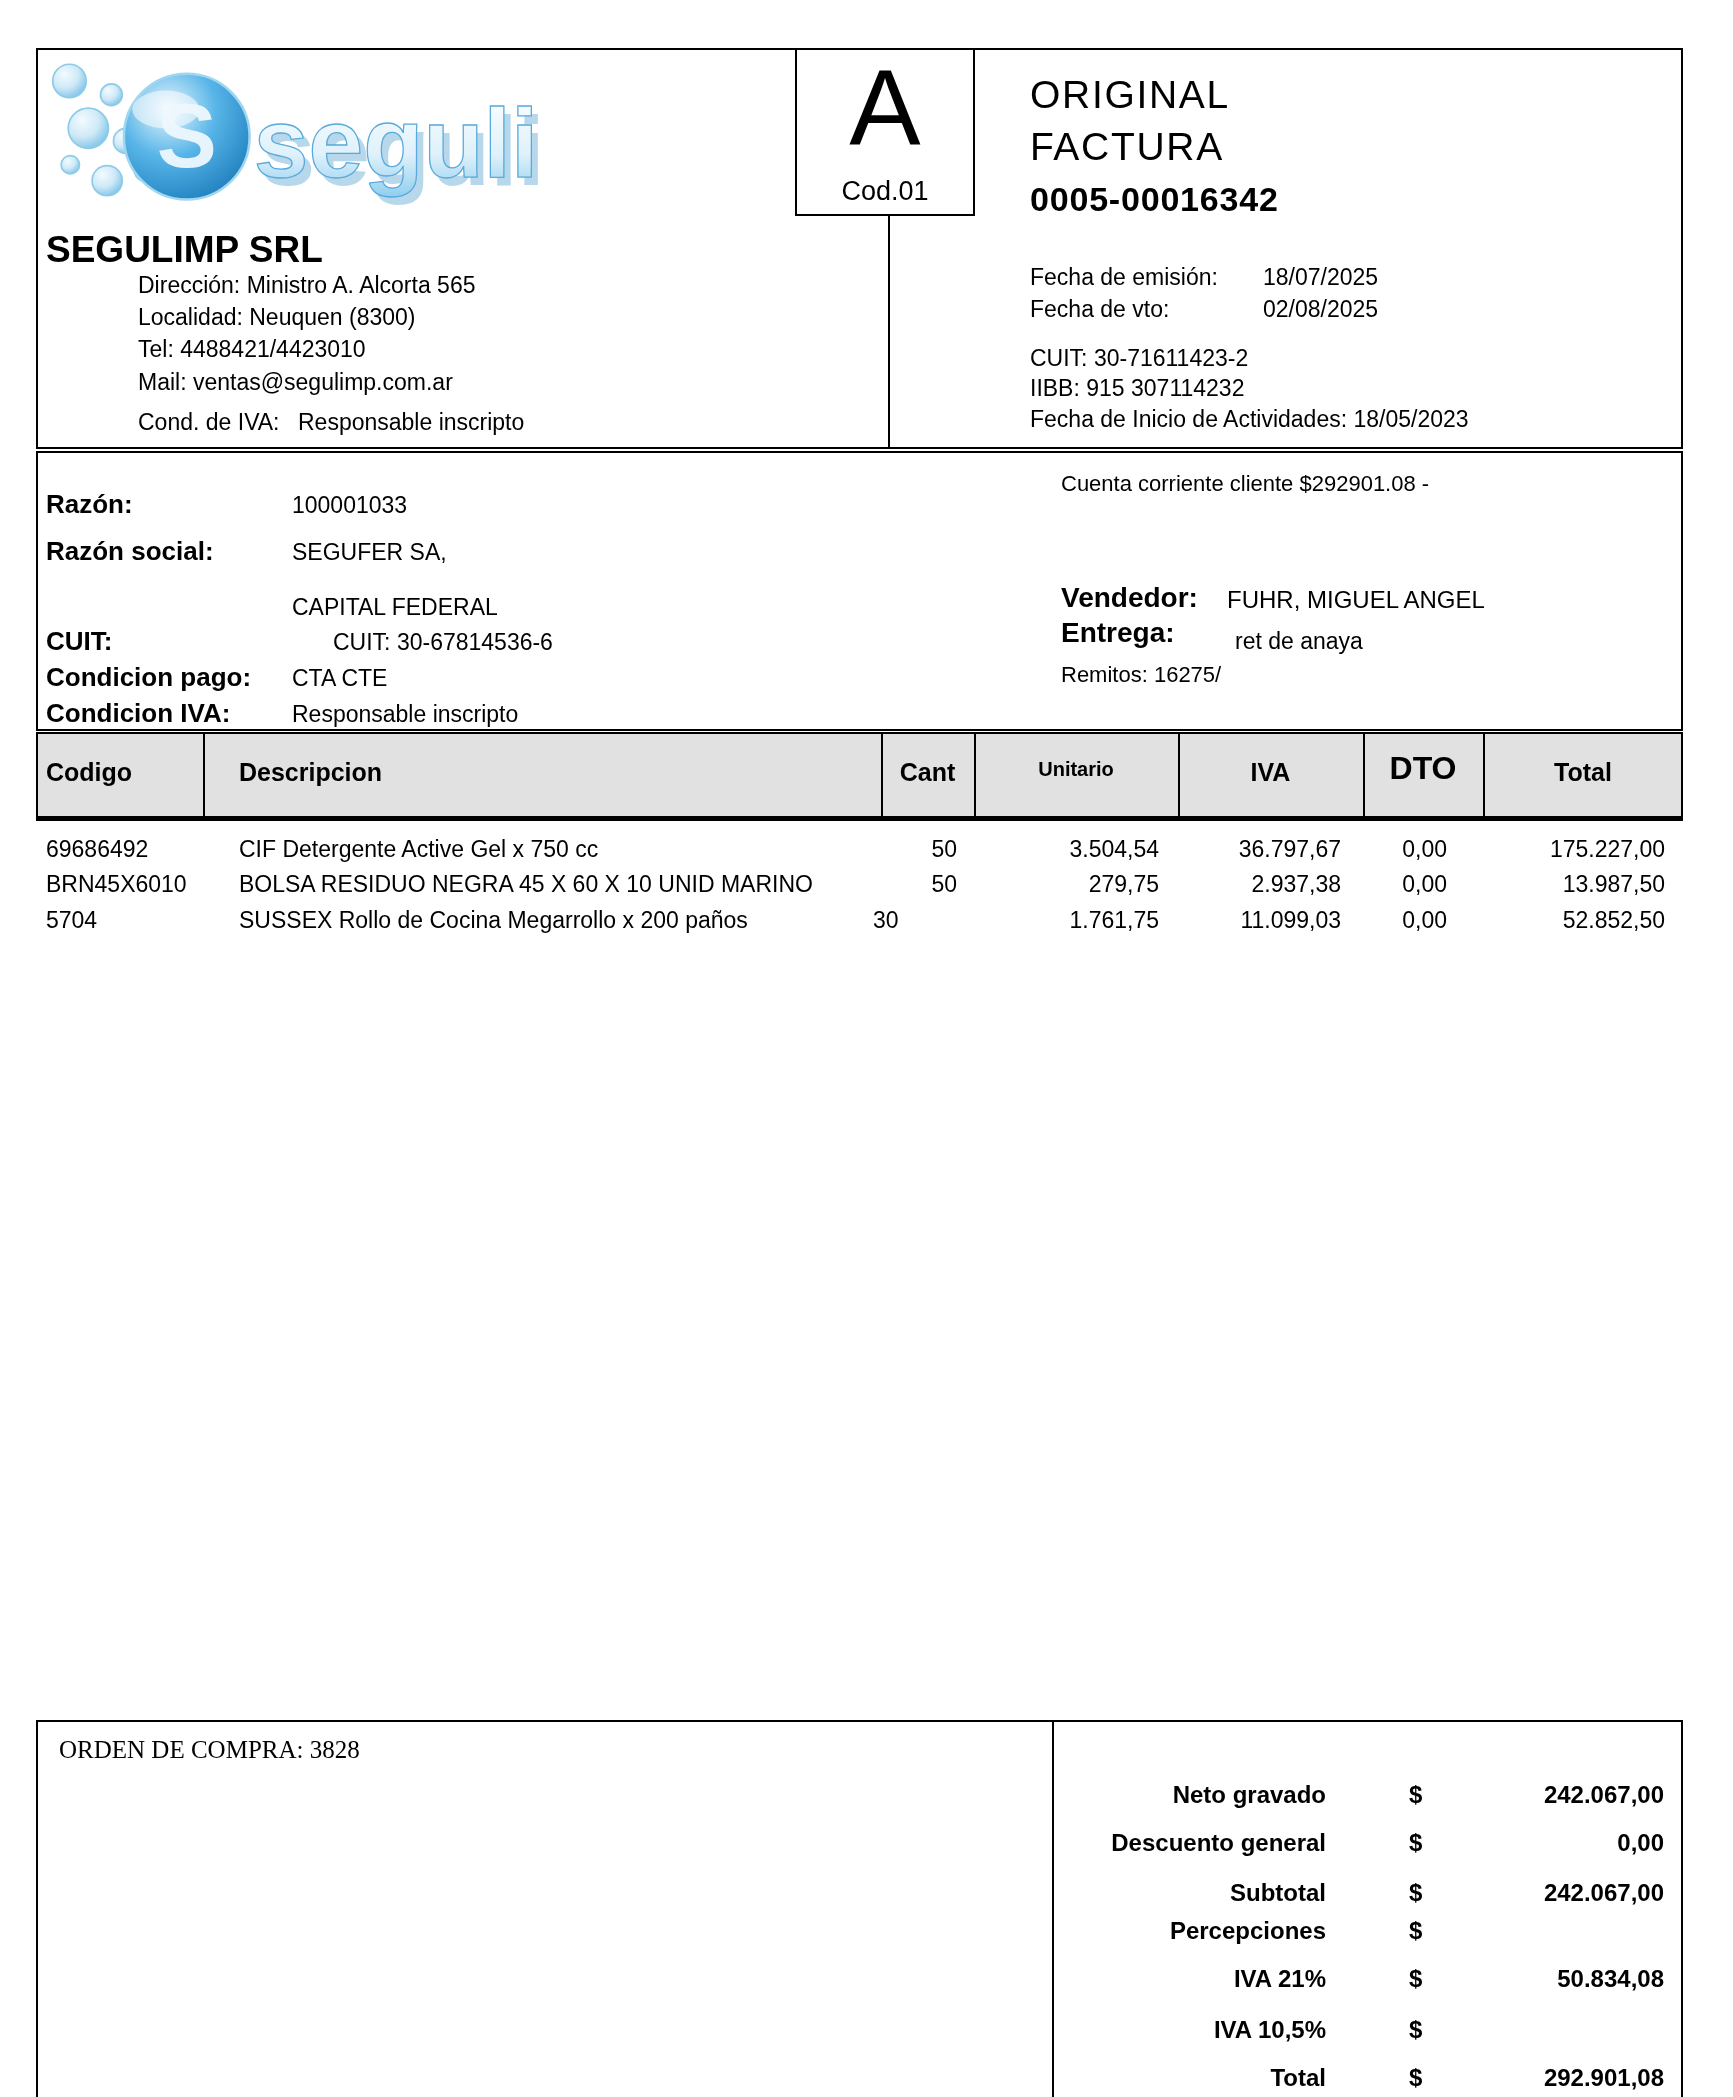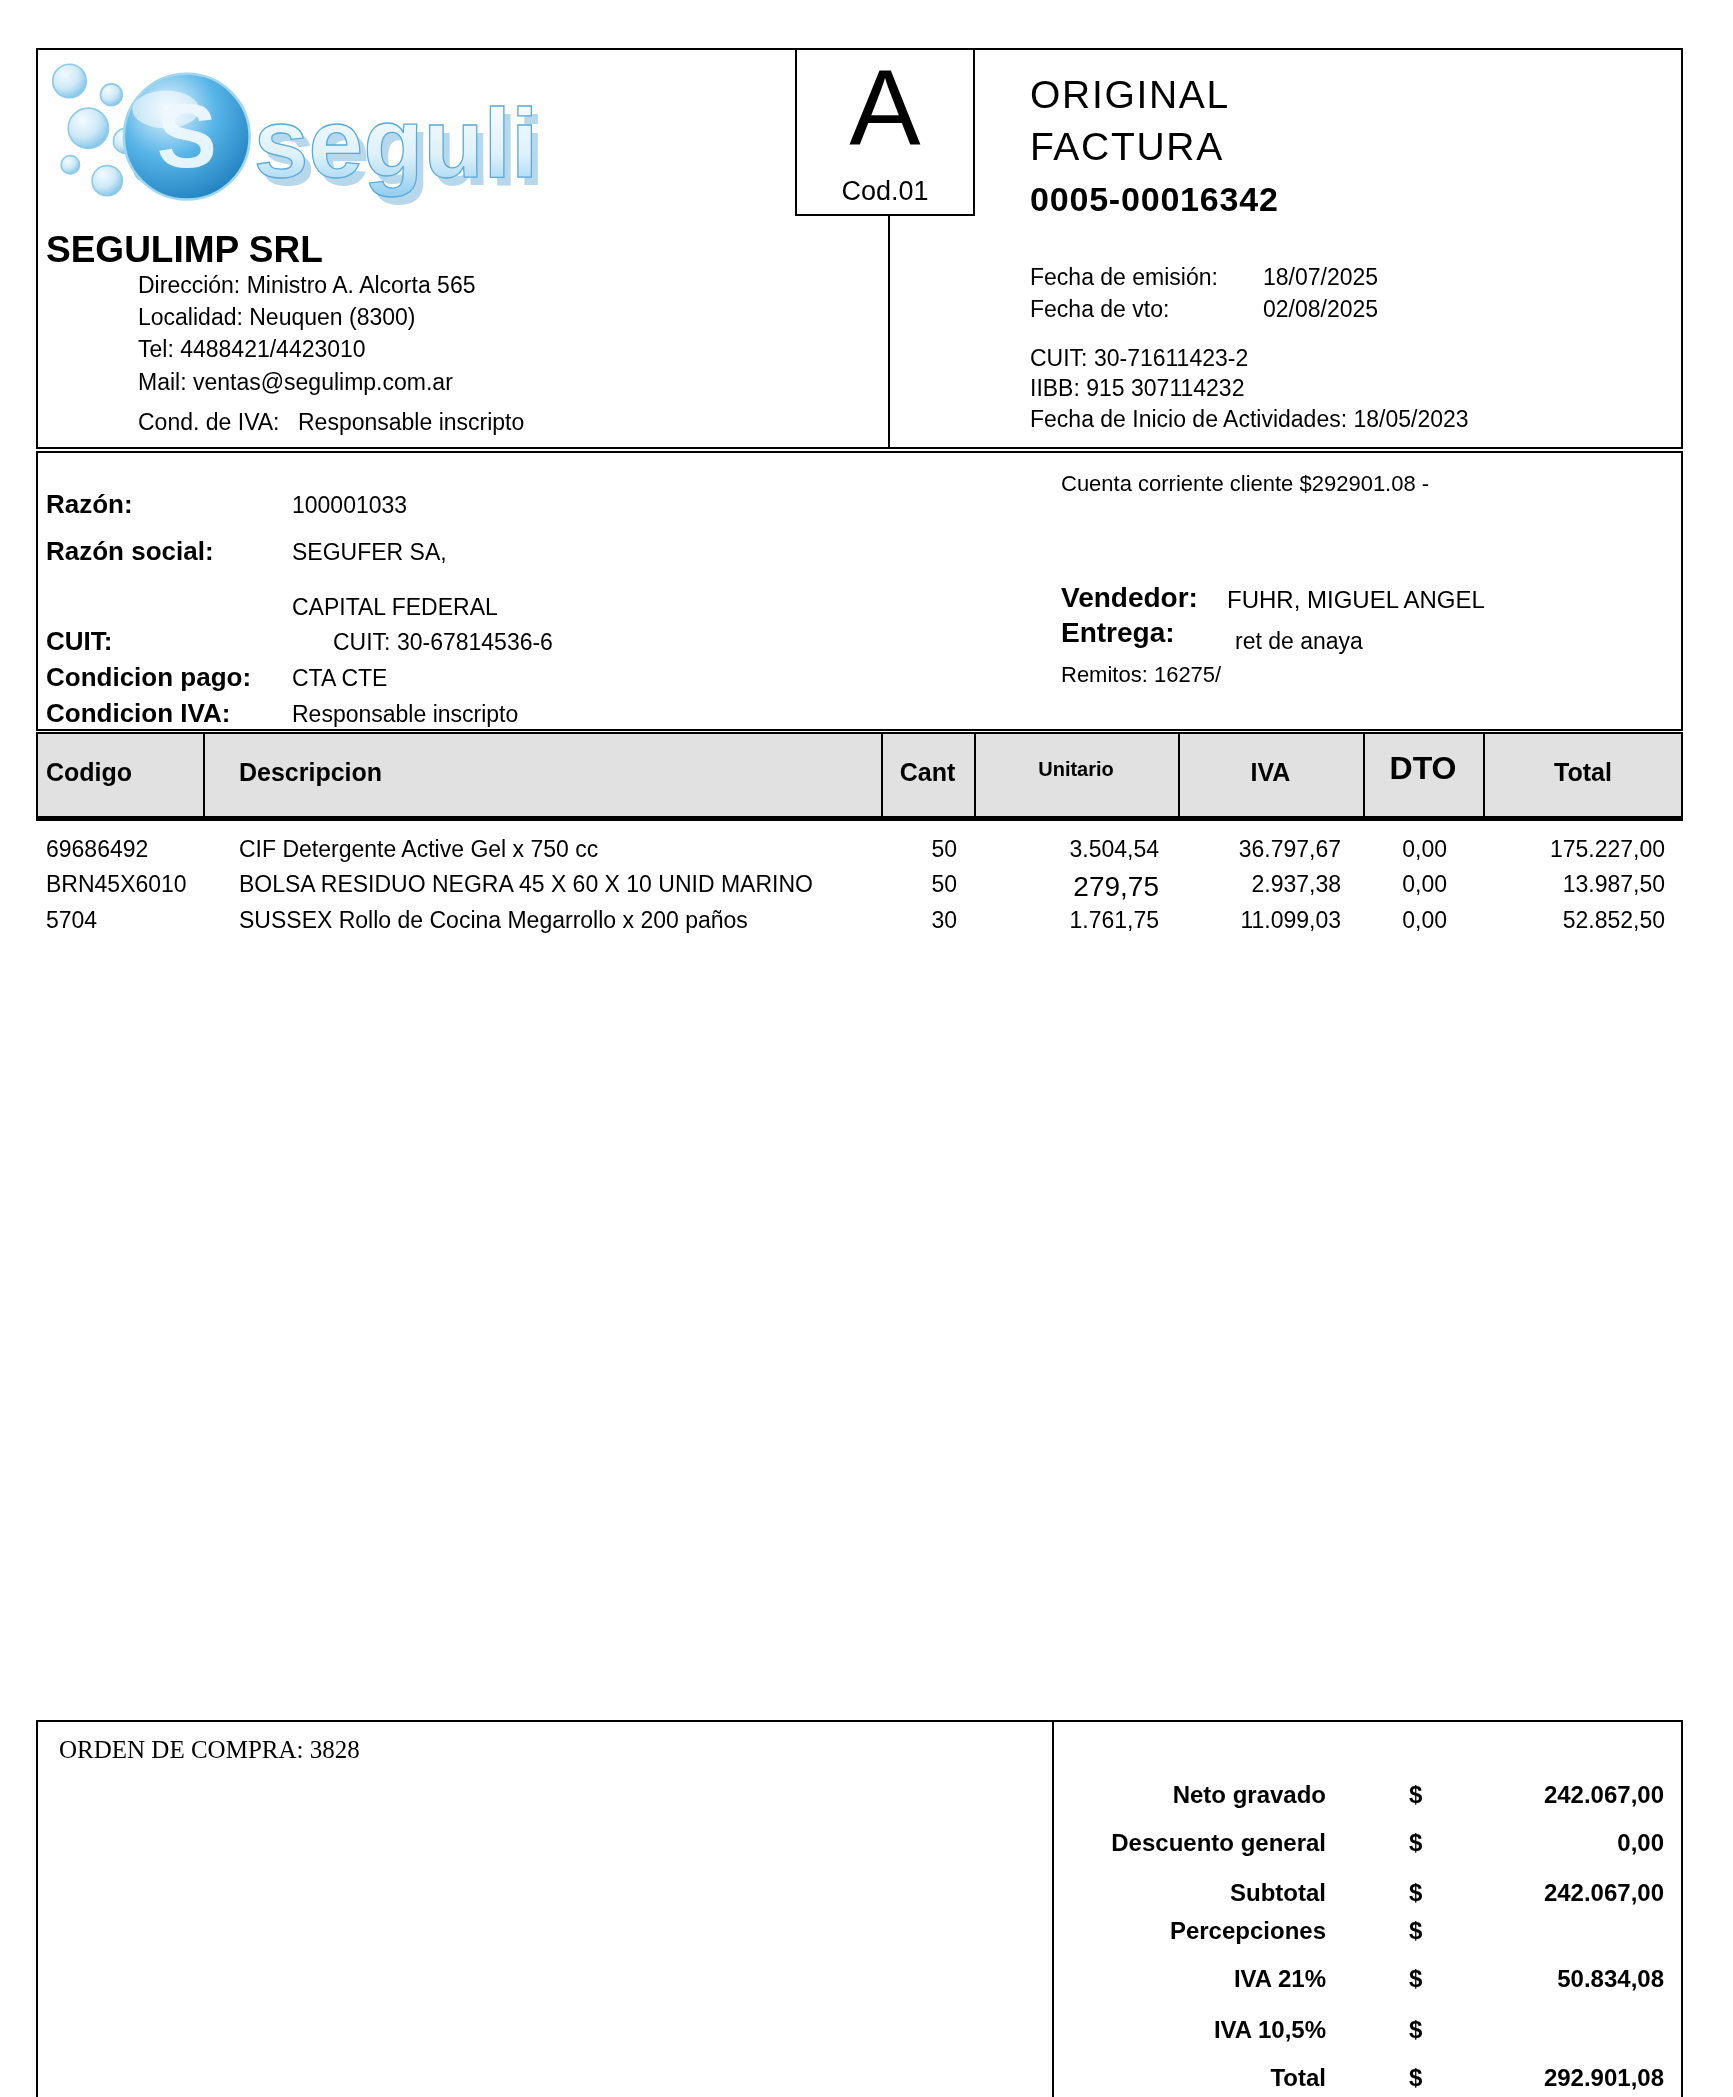--- a/index.html
+++ b/index.html
@@ -135,29 +135,29 @@
         <div class="abs nowrap" style="left:873px;width:84px;text-align:right;top:836px;font-size:23px;">50</div>
         <div class="abs nowrap" style="left:991px;width:168px;text-align:right;top:836px;font-size:23px;">3.504,54</div>
         <div class="abs nowrap" style="left:1173px;width:168px;text-align:right;top:836px;font-size:23px;">36.797,67</div>
         <div class="abs nowrap" style="left:1321px;width:126px;text-align:right;top:836px;font-size:23px;">0,00</div>
         <div class="abs nowrap" style="left:1476px;width:189px;text-align:right;top:836px;font-size:23px;">175.227,00</div>
       </div>
       <div>
         <div class="abs nowrap" style="left:46px;top:871px;font-size:23px;">BRN45X6010</div>
         <div class="abs nowrap" style="left:239px;top:871px;font-size:23px;">BOLSA RESIDUO NEGRA 45 X 60 X 10 UNID MARINO</div>
         <div class="abs nowrap" style="left:873px;width:84px;text-align:right;top:871px;font-size:23px;">50</div>
-        <div class="abs nowrap" style="left:991px;width:168px;text-align:right;top:871px;font-size:28px;">279,75</div>
+        <div class="abs nowrap" style="left:991px;width:168px;text-align:right;top:871px;font-size:23px;">279,75</div>
         <div class="abs nowrap" style="left:1173px;width:168px;text-align:right;top:871px;font-size:23px;">2.937,38</div>
         <div class="abs nowrap" style="left:1321px;width:126px;text-align:right;top:871px;font-size:23px;">0,00</div>
         <div class="abs nowrap" style="left:1476px;width:189px;text-align:right;top:871px;font-size:23px;">13.987,50</div>
       </div>
       <div>
         <div class="abs nowrap" style="left:46px;top:907px;font-size:23px;">5704</div>
         <div class="abs nowrap" style="left:239px;top:907px;font-size:23px;">SUSSEX Rollo de Cocina Megarrollo x 200 paños</div>
-        <div class="abs nowrap" style="left:873px;width:84px;text-align:right;top:907px;font-size:23px;">30</div>
+        <div class="abs nowrap" style="left:873px;width:84px;text-align:left;top:907px;font-size:23px;">30</div>
         <div class="abs nowrap" style="left:991px;width:168px;text-align:right;top:907px;font-size:23px;">1.761,75</div>
         <div class="abs nowrap" style="left:1173px;width:168px;text-align:right;top:907px;font-size:23px;">11.099,03</div>
         <div class="abs nowrap" style="left:1321px;width:126px;text-align:right;top:907px;font-size:23px;">0,00</div>
         <div class="abs nowrap" style="left:1476px;width:189px;text-align:right;top:907px;font-size:23px;">52.852,50</div>
       </div>
     </div>
 
   <div class="box" style="left:36px;top:1720px;width:1647px;height:400px;"></div>
   <div class="vline" style="left:1052px;top:1722px;height:396px;"></div>
   <div class="abs serif nowrap" style="left:59px;top:1736px;font-size:25px;">ORDEN DE COMPRA: 3828</div>

